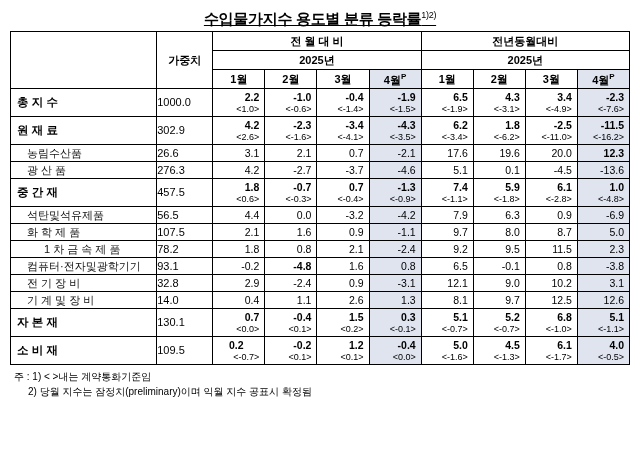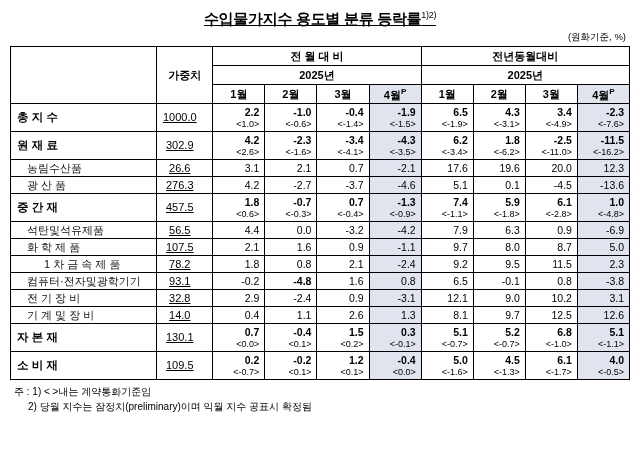--- a/index.html
+++ b/index.html
@@ -50,24 +50,23 @@
   .rowlabel.spread{
     letter-spacing:0;
   }
   .rowlabel.sub{
     font-weight:normal;
     font-size:11px;
     padding-left:16px;
     color:#111;
   }
   .weight{
-    text-align:center;
+    text-align:left;
     padding-right:10px;
     font-size:11px;
-    text-decoration:underline;
   }
   .num{
     text-align:right;
     padding-right:5px;
     font-size:10.5px;
   }
   .shade{background:#dfe4ef;}
   .cellwrap{display:block;height:13px;}
   .divider-left{border-left:1.6px solid #000;}
   .thick-top{border-top:1.6px solid #000;}
@@ -83,21 +82,20 @@
 </style>
 </head>
 <body>
 
 <div class="page">
 
   <div class="title">
     <span>수입물가지수 용도별 분류 등락률</span><sup>1)2)</sup>
   </div>
 
-  <div class="unit">(원화기준, %)</div>
 
   <table>
     <colgroup>
       <col style="width:146px">
       <col style="width:56px">
       <col style="width:52px">
         <col style="width:52px">
         <col style="width:52px">
         <col style="width:52px">
       <col style="width:52px">
@@ -218,21 +216,21 @@
           <td class="num divider-left">
             <span class="cellwrap" style="display: block; font-weight: normal;">17.6</span>
           </td>
           <td class="num">
             <span class="cellwrap" style="display: block; font-weight: normal;">19.6</span>
           </td>
           <td class="num">
             <span class="cellwrap" style="display: block; font-weight: normal;">20.0</span>
           </td>
           <td class="num shade">
-            <span class="cellwrap" style="display: block; font-weight: normal;">12.3</span>
+            <span class="cellwrap" style="display: block; font-weight: bold;">12.3</span>
           </td>
         </tr>
         <tr>
           <td class="rowlabel sub" style="height: 16px;">광 산 품</td>
           <td class="weight">276.3</td>
           <td class="num divider-left">
             <span class="cellwrap" style="display: block; font-weight: normal;">4.2</span>
           </td>
           <td class="num">
             <span class="cellwrap" style="display: block; font-weight: normal;">-2.7</span>
@@ -493,21 +491,21 @@
           </td>
           <td class="num shade">
             <span class="cellwrap" style="display: block; font-weight: bold;">5.1</span>
             <span style="display: block; font-size: 9px;">&lt;-1.1&gt;</span>
           </td>
         </tr>
         <tr>
           <td class="rowlabel spread" style="height: 27px;">소 비 재</td>
           <td class="weight">109.5</td>
           <td class="num divider-left">
-            <span class="cellwrap" style="display: block; font-weight: bold;">0.2</span>
+            <span class="cellwrap" style="display: block; font-weight: bold; text-align: center;">0.2</span>
             <span style="display: block; font-size: 9px;">&lt;-0.7&gt;</span>
           </td>
           <td class="num">
             <span class="cellwrap" style="display: block; font-weight: bold;">-0.2</span>
             <span style="display: block; font-size: 9px;">&lt;0.1&gt;</span>
           </td>
           <td class="num">
             <span class="cellwrap" style="display: block; font-weight: bold;">1.2</span>
             <span style="display: block; font-size: 9px;">&lt;0.1&gt;</span>
           </td>

